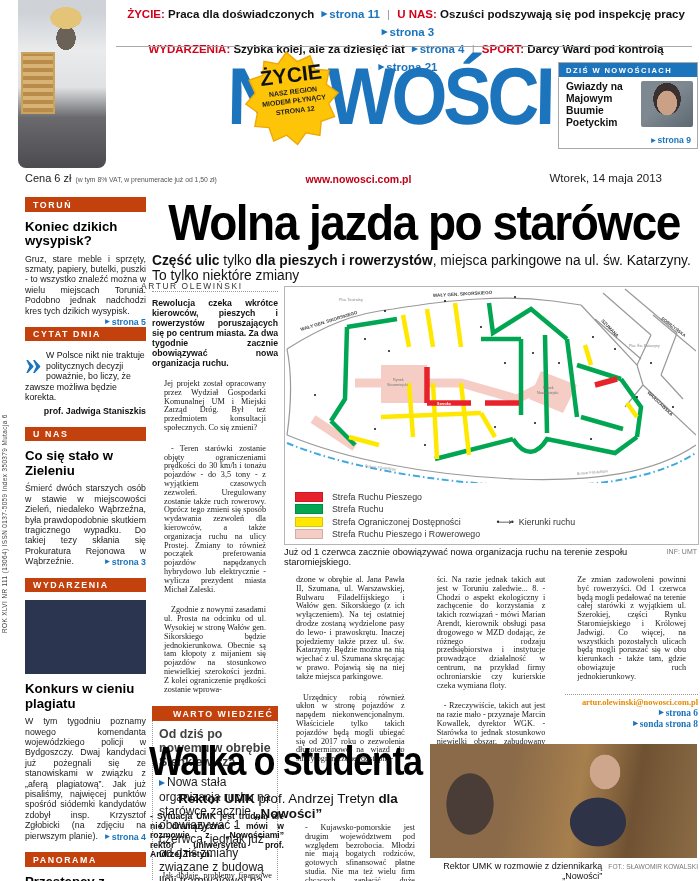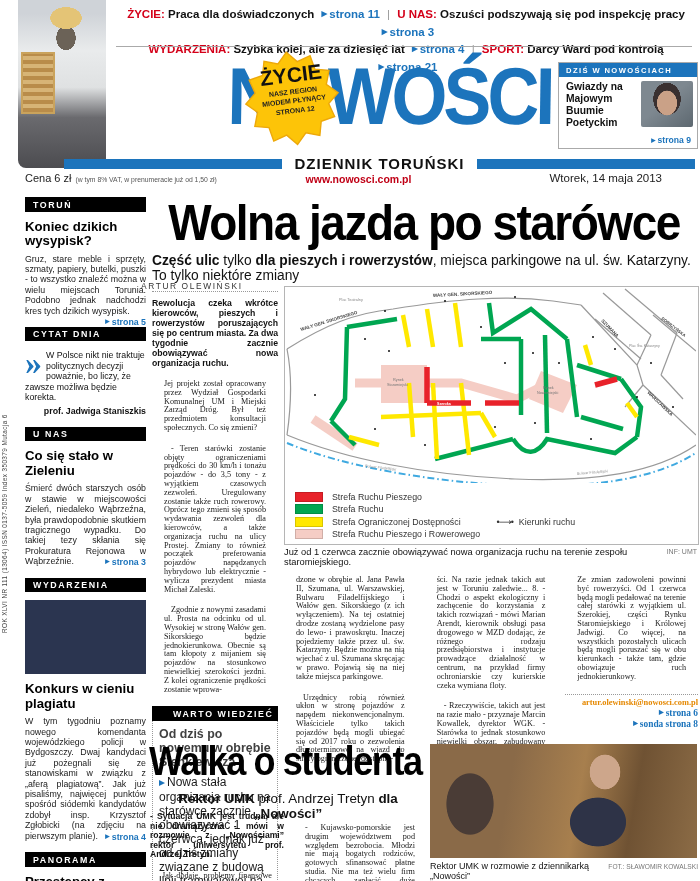--- a/index.html
+++ b/index.html
@@ -43,21 +43,21 @@
   .tagtxt{padding:0 12px;font-size:15px;font-weight:900;letter-spacing:1px;color:#111;white-space:nowrap;}
   .priceline{position:absolute;top:172px;left:25px;right:8px;height:16px;font-size:11px;}
   .price{position:absolute;left:0;top:0;color:#222;}
   .price-note{font-size:6.8px;color:#555;margin-left:4px;}
   .website{position:absolute;left:0;right:0;text-align:center;top:1px;color:#c00016;font-weight:bold;font-size:10.5px;cursor:pointer;}
   .pdate{position:absolute;right:30px;top:0;color:#222;font-size:11.5px;}
   
   .vtext{position:absolute;left:1px;top:383px;height:250px;writing-mode:vertical-rl;transform:rotate(180deg);
          font-size:6.4px;color:#444;letter-spacing:0.4px;white-space:nowrap;}
   .sidebar{position:absolute;left:25px;top:197px;width:121px;}
-  .sbar{background:#000000;color:#fff;font-size:8.8px;font-weight:bold;letter-spacing:1.6px;padding:2.5px 0 2px 8px;}
+  .sbar{background:#c2410c;color:#fff;font-size:8.8px;font-weight:bold;letter-spacing:1.6px;padding:2.5px 0 2px 8px;}
   .sb-sec{margin-bottom:11px;}
   .sb-title{font-size:13.2px;font-weight:900;line-height:1.1;margin:8px 0 5px;color:#000;}
   .sb-body{font-size:8.8px;line-height:10.4px;color:#1a1a1a;text-align:justify;}
   .sb-link{float:right;font-weight:bold;font-size:8.8px;}
   .quote-wrap{margin-top:9px;font-size:8.8px;line-height:10.4px;}
   .quote-icon{float:left;font-size:34px;line-height:22px;color:#1c74bc;font-weight:bold;margin:2px 4px 0 0;font-family:"Liberation Serif",serif;}
   .quote-author{text-align:right;font-weight:bold;margin-top:3px;}
   .photo-police{width:121px;height:74px;margin-top:8px;background:
      radial-gradient(ellipse 20px 26px at 30px 26px,#c7a58d 45%,rgba(0,0,0,0) 47%),
      radial-gradient(ellipse 18px 24px at 68px 22px,#c2a089 45%,rgba(0,0,0,0) 47%),
@@ -106,21 +106,21 @@
   .a2cols .col{flex:1;}
   .a2lead{font-size:8.6px;line-height:9.6px;font-weight:bold;text-align:justify;color:#111;margin:0 0 3px;}
   .a2page{white-space:nowrap;font-weight:bold;}
   .a2sig{font-size:6.5px;color:#666;}
   .photo2{position:absolute;left:430px;top:744px;width:267px;height:114px;background:
      radial-gradient(ellipse 30px 34px at 175px 28px,#cda68b 50%,rgba(0,0,0,0) 52%),
      radial-gradient(ellipse 46px 40px at 168px 78px,#2e3347 60%,rgba(0,0,0,0) 62%),
      radial-gradient(ellipse 40px 52px at 40px 60px,#4a3c36 58%,rgba(0,0,0,0) 60%),
      linear-gradient(100deg,#8a6a48 0 30%,#a77f4e 55%,#6f5233 75%,#8c6c46 100%);}
   .caption2{position:absolute;left:430px;top:861px;width:268px;display:flex;justify-content:space-between;align-items:baseline;}
-  .cap2-txt{font-size:9px;color:#111;}
+  .cap2-txt{font-size:9px;color:#111;text-align:right;}
   .cap2-credit{font-size:6.6px;color:#777;white-space:nowrap;margin-left:6px;}
   svg text{font-family:"Liberation Sans",sans-serif;}
 </style>
 </head>
 <body>
 
 <div class="page">
 
   <div class="teasers">
     <div>
@@ -164,25 +164,20 @@
 
   <div class="today">
     <div class="today-hd">DZIŚ W NOWOŚCIACH</div>
     <div class="today-body">
       <div class="today-title">Gwiazdy na Majowym Buumie Poetyckim</div>
       <div class="today-photo"></div>
     </div>
     <div class="today-pg pagelink"><span class="arr"></span><span>strona 9</span></div>
   </div>
 
-  <div class="tagbar">
-    <div class="tagseg"></div>
-    <div class="tagtxt">DZIENNIK TORUŃSKI</div>
-    <div class="tagseg"></div>
-  </div>
 
   <div class="priceline">
     <span class="price"><span>Cena 6 zł</span><span class="price-note">(w tym 8% VAT, w prenumeracie już od 1,50 zł)</span></span>
     <span class="website">www.nowosci.com.pl</span>
     <span class="pdate">Wtorek, 14 maja 2013</span>
   </div>
 
   <div class="vtext">ROK XLVI   NR 111 (13064)   ISSN 0137-5059   Index 350379   Mutacja 6</div>
 
   <div class="sidebar">

